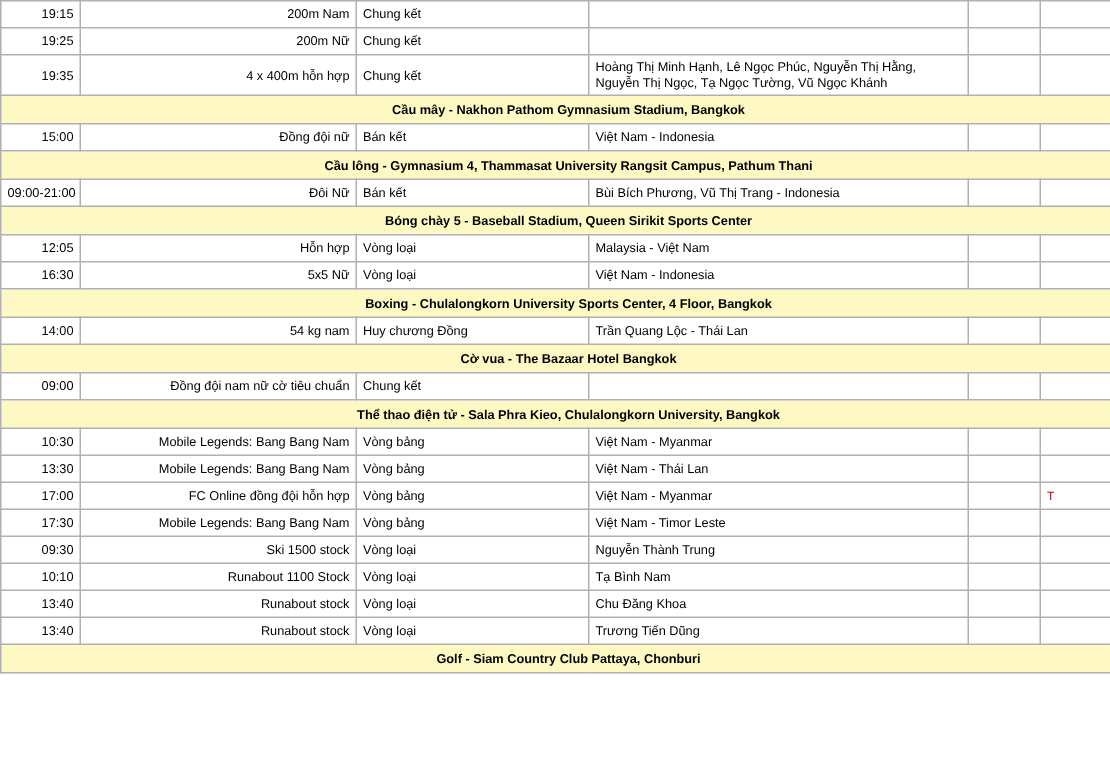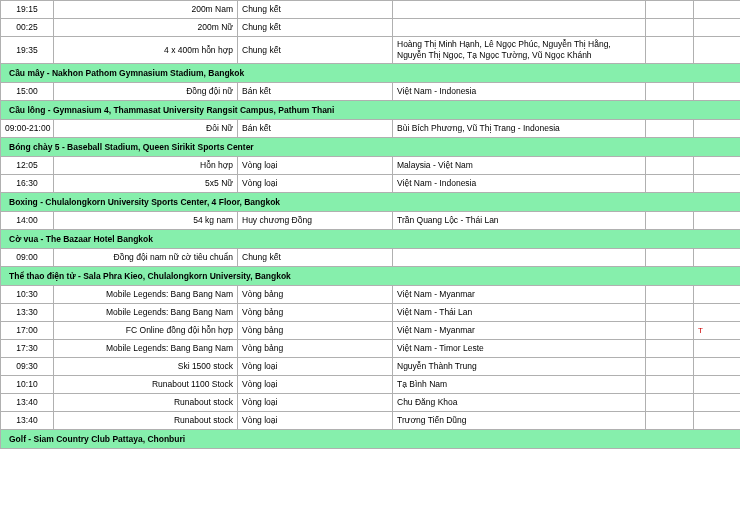--- a/index.html
+++ b/index.html
@@ -29,33 +29,33 @@
     overflow: hidden;
   }
   col.c-time   { width: 53px; }
   col.c-event  { width: 184px; }
   col.c-round  { width: 155px; }
   col.c-ath    { width: 253px; }
   col.c-x1     { width: 48px; }
   col.c-x2     { width: 47px; }
 
   td.time {
-    text-align: center;
+    text-align: right;
     white-space: nowrap;
   }
   td.event { text-align: right; padding-left: 6px; }
   td.round { text-align: left; }
   td.ath   { text-align: left; padding-left: 4px; }
   td.blank { }
 
   tr.venue td {
-    background: #86efac;
+    background: #fef9c3;
     font-weight: bold;
-    text-align: left;
-    padding-left: 8px;
+    text-align: center;
+    padding-left: 21px;
     height: 14px;
   }
   td.tall { height: 37px; }
   td.multi {
     line-height: 11px;
     white-space: normal;
   }
   .red {
     color: #cc0000;
     font-size: 8px;
@@ -78,21 +78,21 @@
   <tbody>
       <tr>
         <td class="time">19:15</td>
         <td class="event">200m Nam</td>
         <td class="round">Chung kết</td>
         <td class="ath"></td>
         <td class="blank"></td>
         <td class="red"></td>
       </tr>
       <tr>
-        <td class="time">00:25</td>
+        <td class="time">19:25</td>
         <td class="event">200m Nữ</td>
         <td class="round">Chung kết</td>
         <td class="ath"></td>
         <td class="blank"></td>
         <td class="red"></td>
       </tr>
       <tr>
         <td class="time tall">19:35</td>
         <td class="event tall">4 x 400m hỗn hợp</td>
         <td class="round tall">Chung kết</td>

